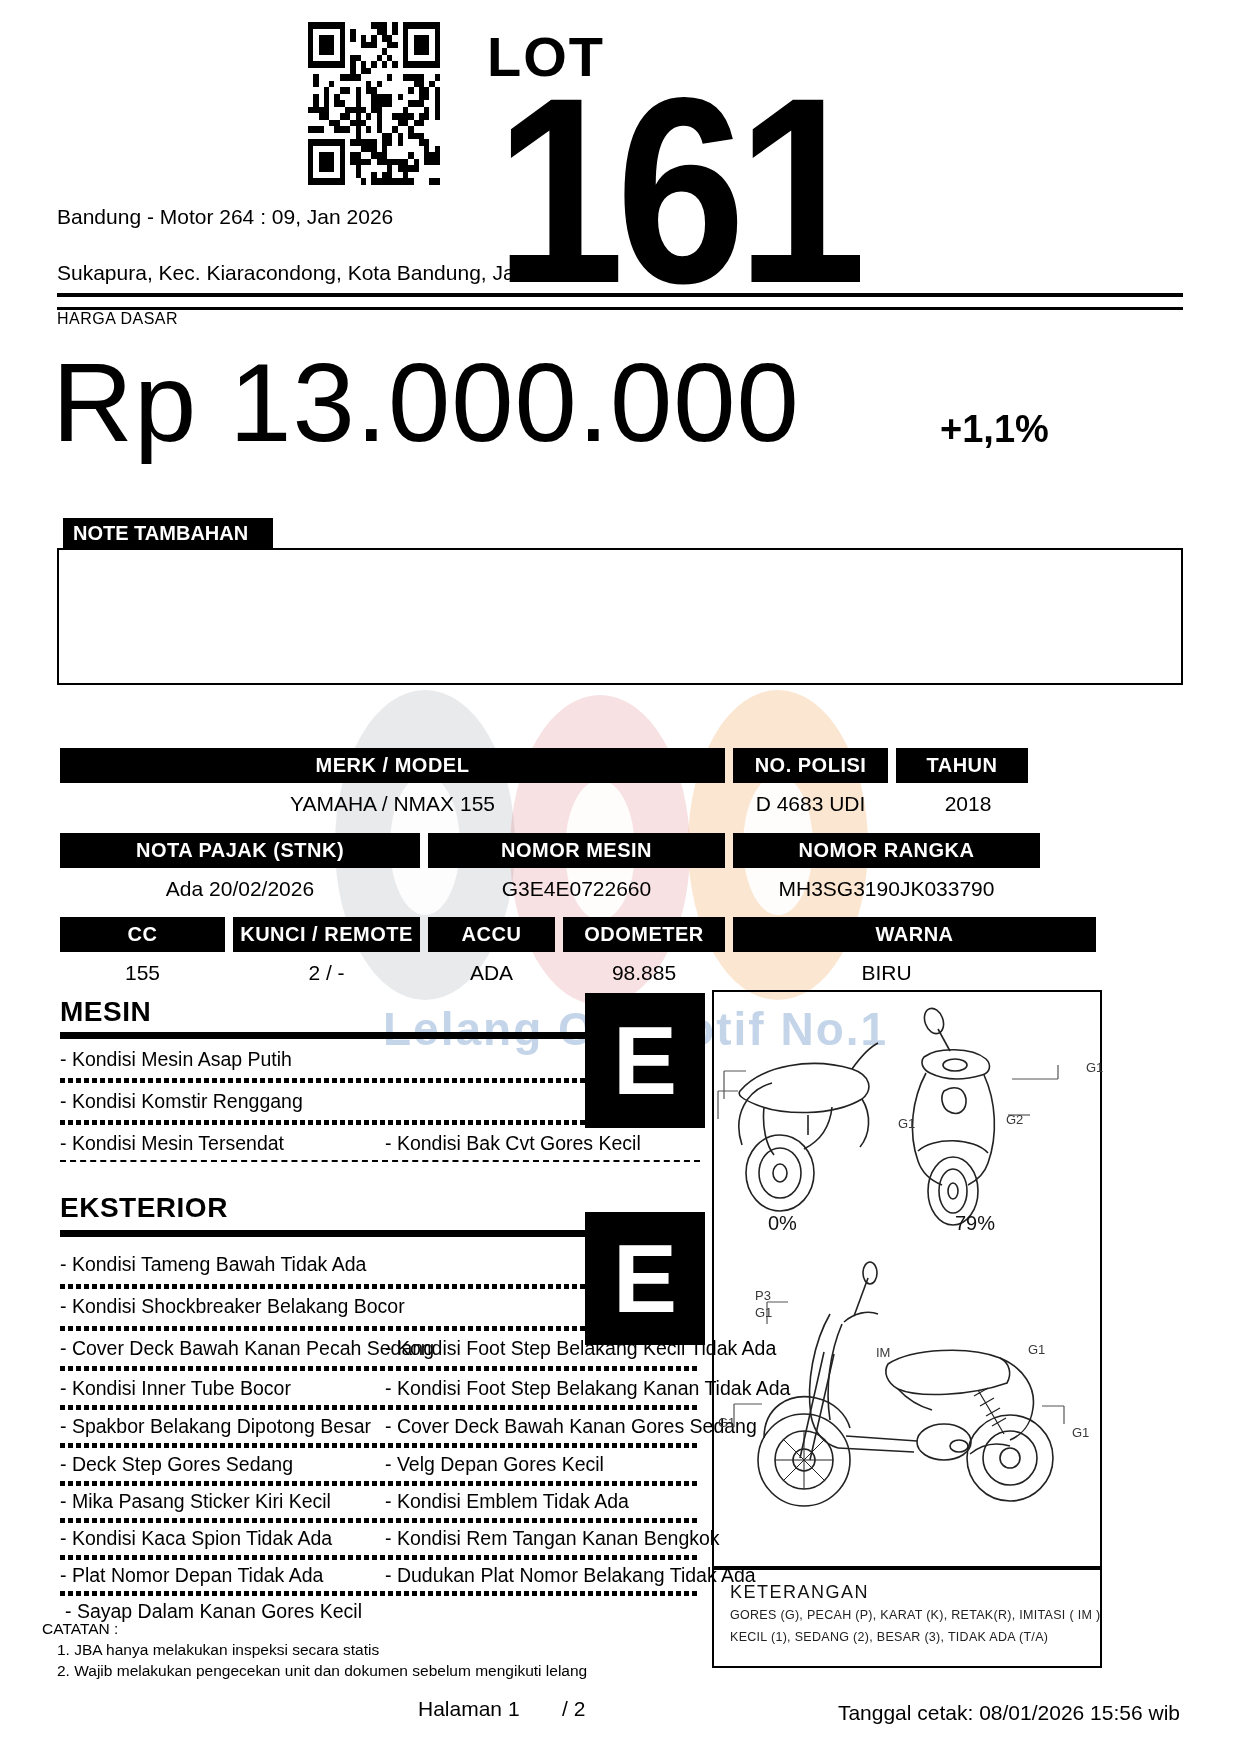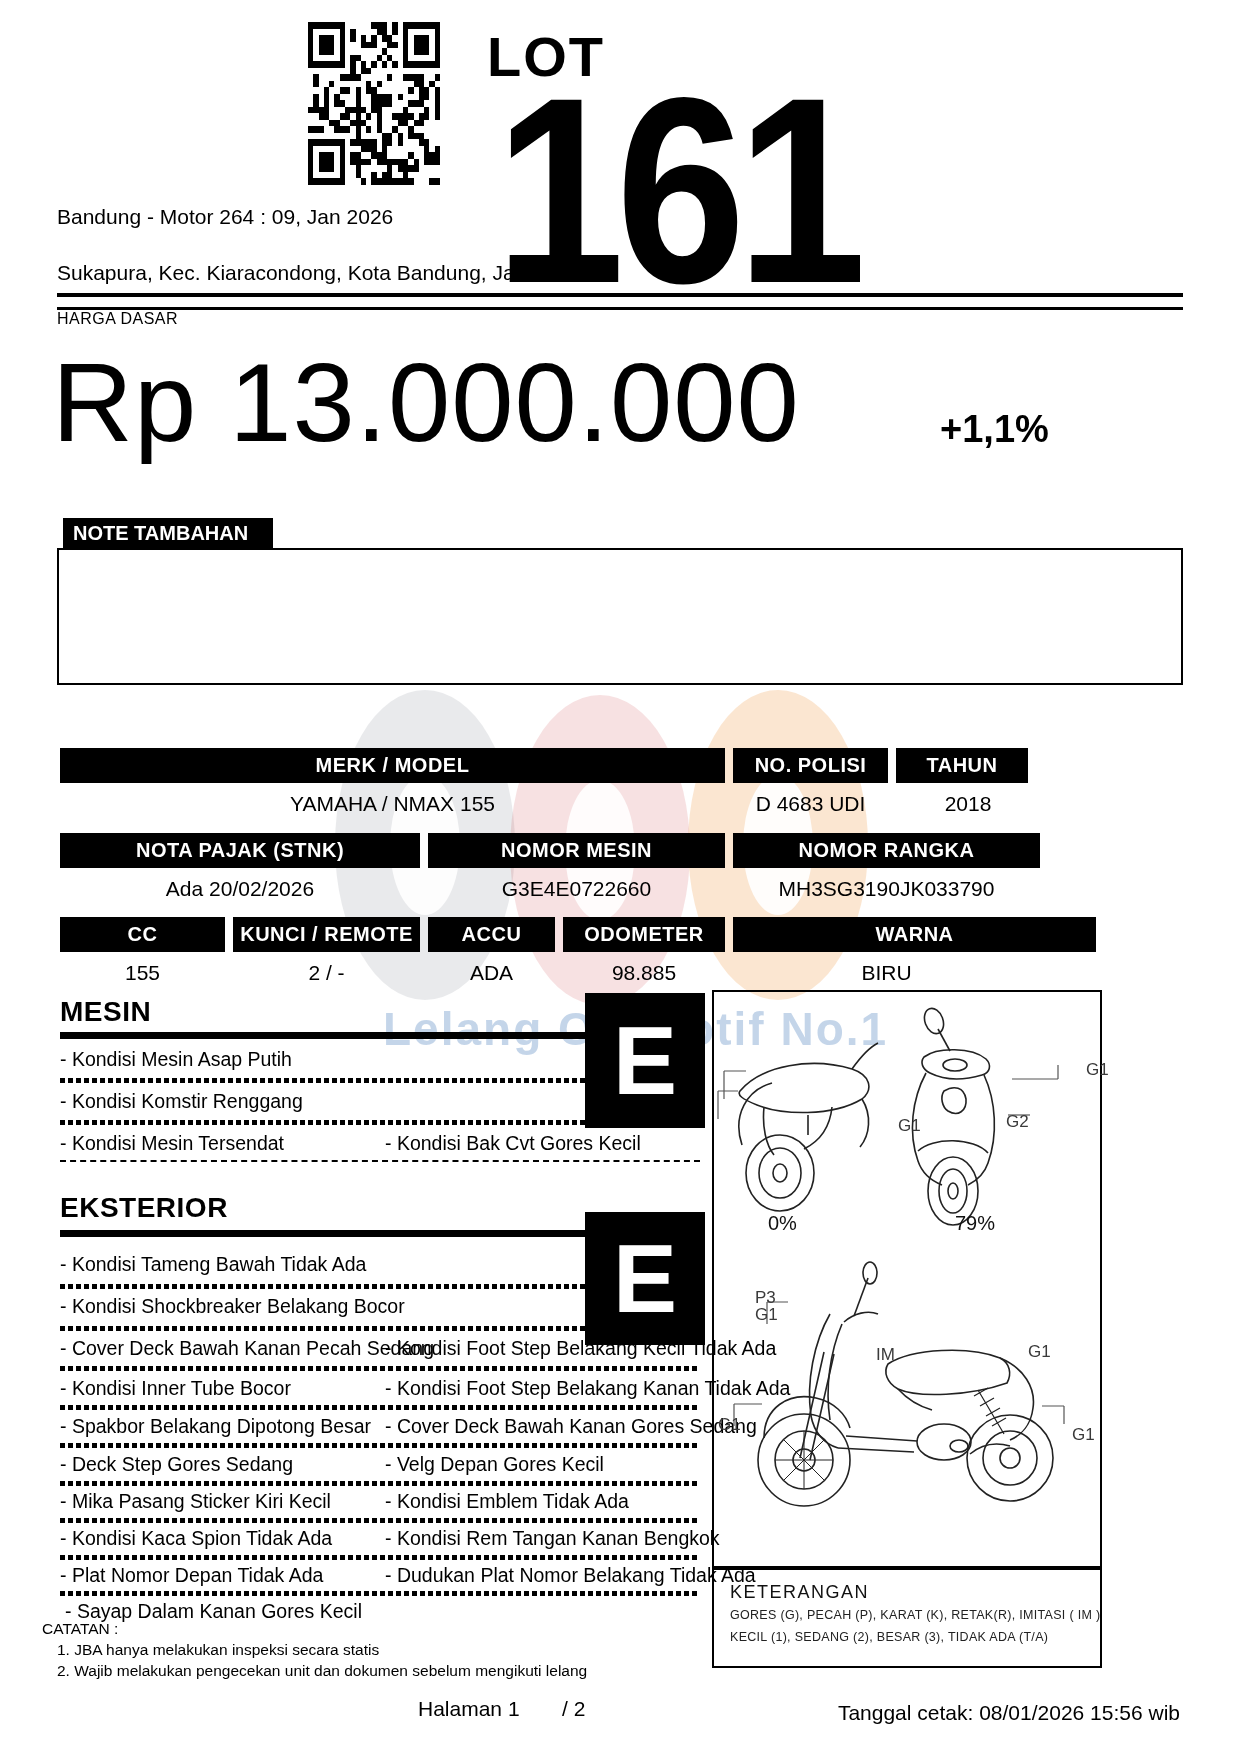--- a/index.html
+++ b/index.html
@@ -28,21 +28,21 @@
   
   .sect{position:absolute;font-weight:bold;font-size:28px;letter-spacing:.5px}
   .sectline{position:absolute;left:60px;width:525px;height:7px;background:#000}
   .grade{position:absolute;left:585px;width:120px;background:#000;color:#fff;display:flex;align-items:center;
          justify-content:center;font-weight:bold;font-size:96px;z-index:2}
   .it{position:absolute;font-size:19.5px;white-space:nowrap}
   .dl{position:absolute;left:60px;height:5px;background-image:repeating-linear-gradient(90deg,#000 0 5px,transparent 5px 8px)}
   .dt{position:absolute;left:60px;border-top:2px dashed #000}
   
   .panel{position:absolute;border:2px solid #000;box-sizing:border-box}
-  .dlab{position:absolute;font-size:17px;color:#3a3a3a;white-space:nowrap}
+  .dlab{position:absolute;font-size:13px;color:#3a3a3a;white-space:nowrap}
   .pctlab{position:absolute;font-size:20px;color:#111}
   .ket-title{position:absolute;font-size:18px;letter-spacing:1.5px;color:#111}
   .ket-line{position:absolute;font-size:12.5px;letter-spacing:.3px;color:#222;white-space:nowrap}
   
   .cat{position:absolute;font-size:15.5px;white-space:nowrap}
   .foot{position:absolute;font-size:21px;white-space:nowrap}
   svg.line-art{position:absolute;overflow:visible}
 </style>
 </head>
 <body>

